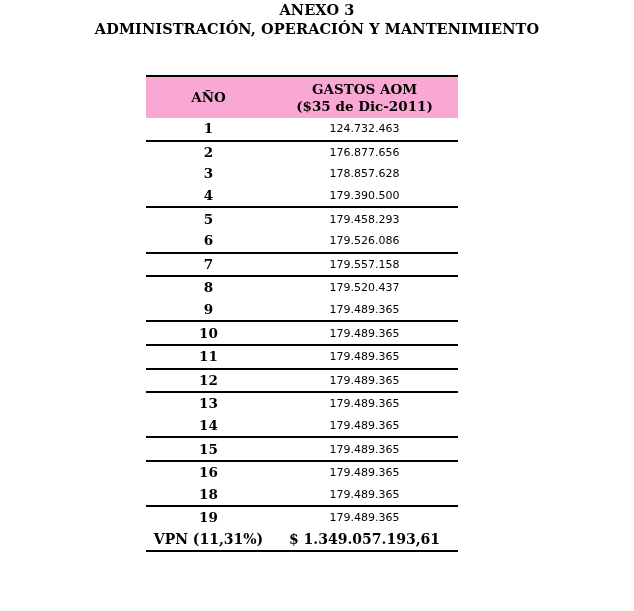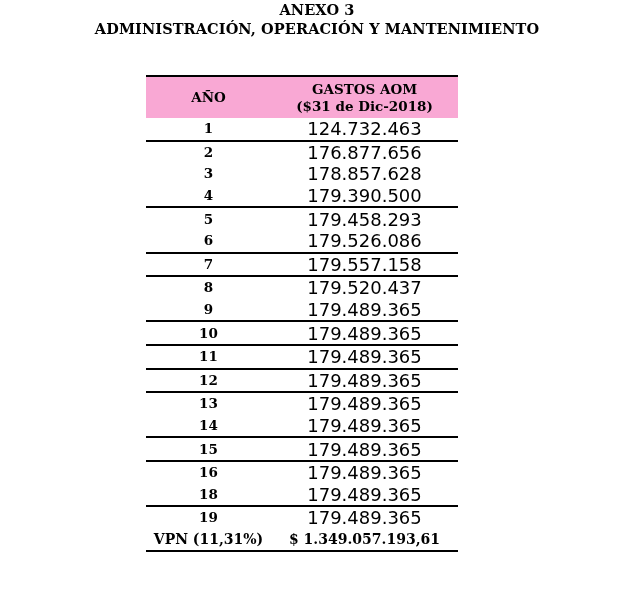--- a/index.html
+++ b/index.html
@@ -6,40 +6,40 @@
     body { width: 634px; height: 611px; position: relative; overflow: hidden; font-family: "DejaVu Serif", serif; color: #000; }
     .title { position: absolute; left: 0; width: 634px; text-align: center; font-family: "DejaVu Serif", serif; font-weight: bold; font-size: 14.5px; line-height: 19px; top: 0px; letter-spacing: 0.1px; }
     .title div { white-space: nowrap; }
     table { position: absolute; left: 146px; top: 75px; width: 312px; border-collapse: collapse; }
     thead tr { background: #f9a8d4; }
     th { font-family: "DejaVu Serif", serif; font-weight: bold; font-size: 13.5px; line-height: 17px; padding: 0; height: 41px; text-align: center; vertical-align: middle; }
     thead tr { border-top: 2px solid #000; }
     th.year { width: 125px; }
     td { padding: 0; height: 21.6px; text-align: center; font-size: 14px; line-height: 21px; }
     td.year { font-family: "DejaVu Serif", serif; font-weight: bold; font-size: 13.5px; }
-    td.val { font-family: "DejaVu Sans", sans-serif; font-size: 18px; }
+    td.val { font-family: "DejaVu Sans", sans-serif; font-size: 11px; }
     tr.sep { border-bottom: 2px solid #000; }
     tr.total td { font-family: "DejaVu Serif", serif; font-weight: bold; font-size: 14px; }
     tr.total { border-bottom: 2px solid #000; margin-top: 16px; }
   </style>
 </head>
 <body>
 
 <div class="title">
   <div>ANEXO 3</div>
   <div>ADMINISTRACIÓN, OPERACIÓN Y MANTENIMIENTO</div>
 </div>
 
 <table>
   <thead>
     <tr>
       <th class="year">AÑO</th>
       <th>
         <div>GASTOS AOM</div>
-        <div>($31 de Dic-2018)</div>
+        <div>($35 de Dic-2011)</div>
       </th>
     </tr>
   </thead>
   <tbody id="tbody">
   <tr class="sep">
         <td class="year">1</td>
         <td class="val">124.732.463</td>
       </tr>
       <tr>
         <td class="year">2</td>

